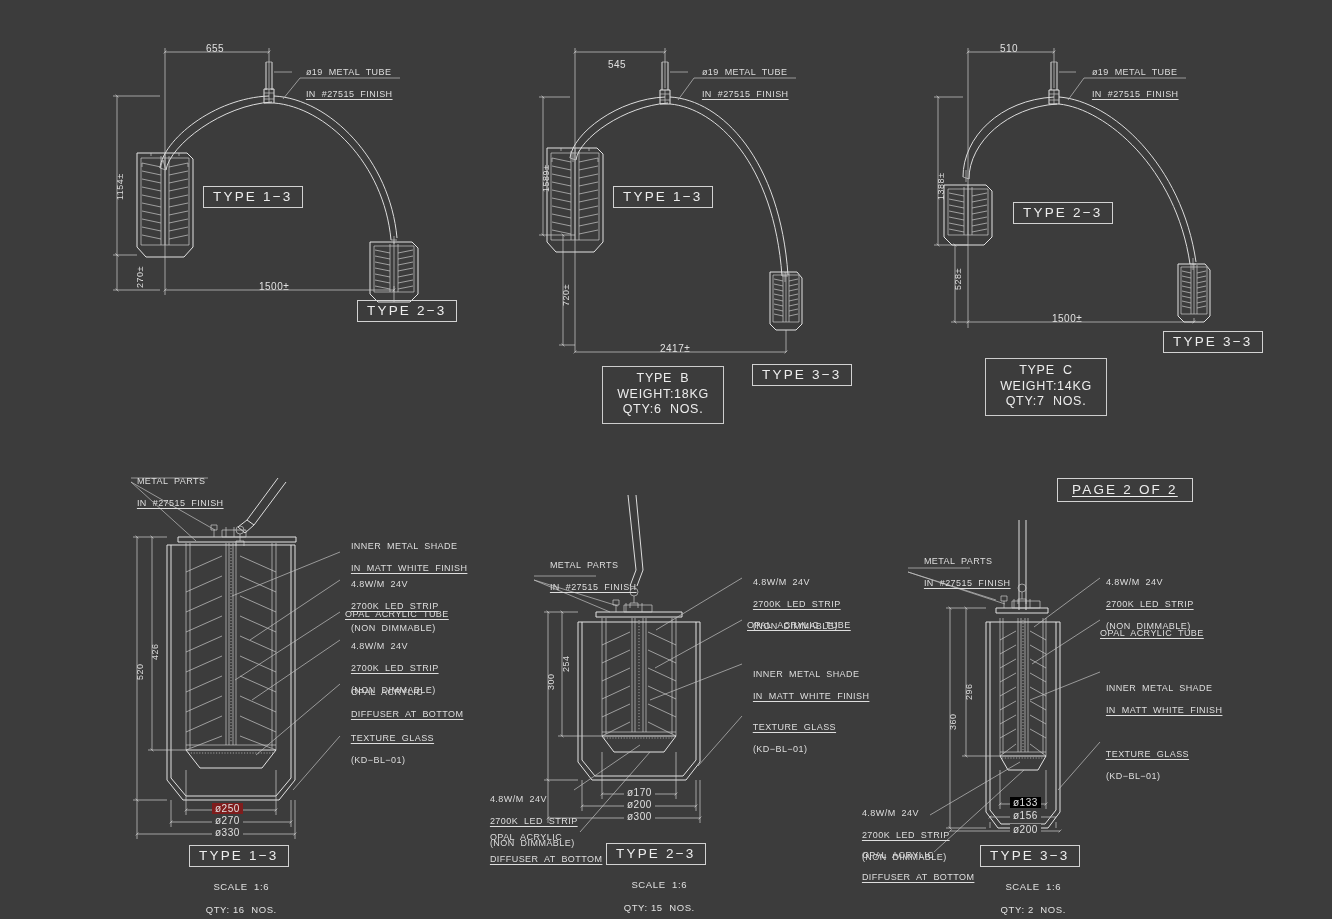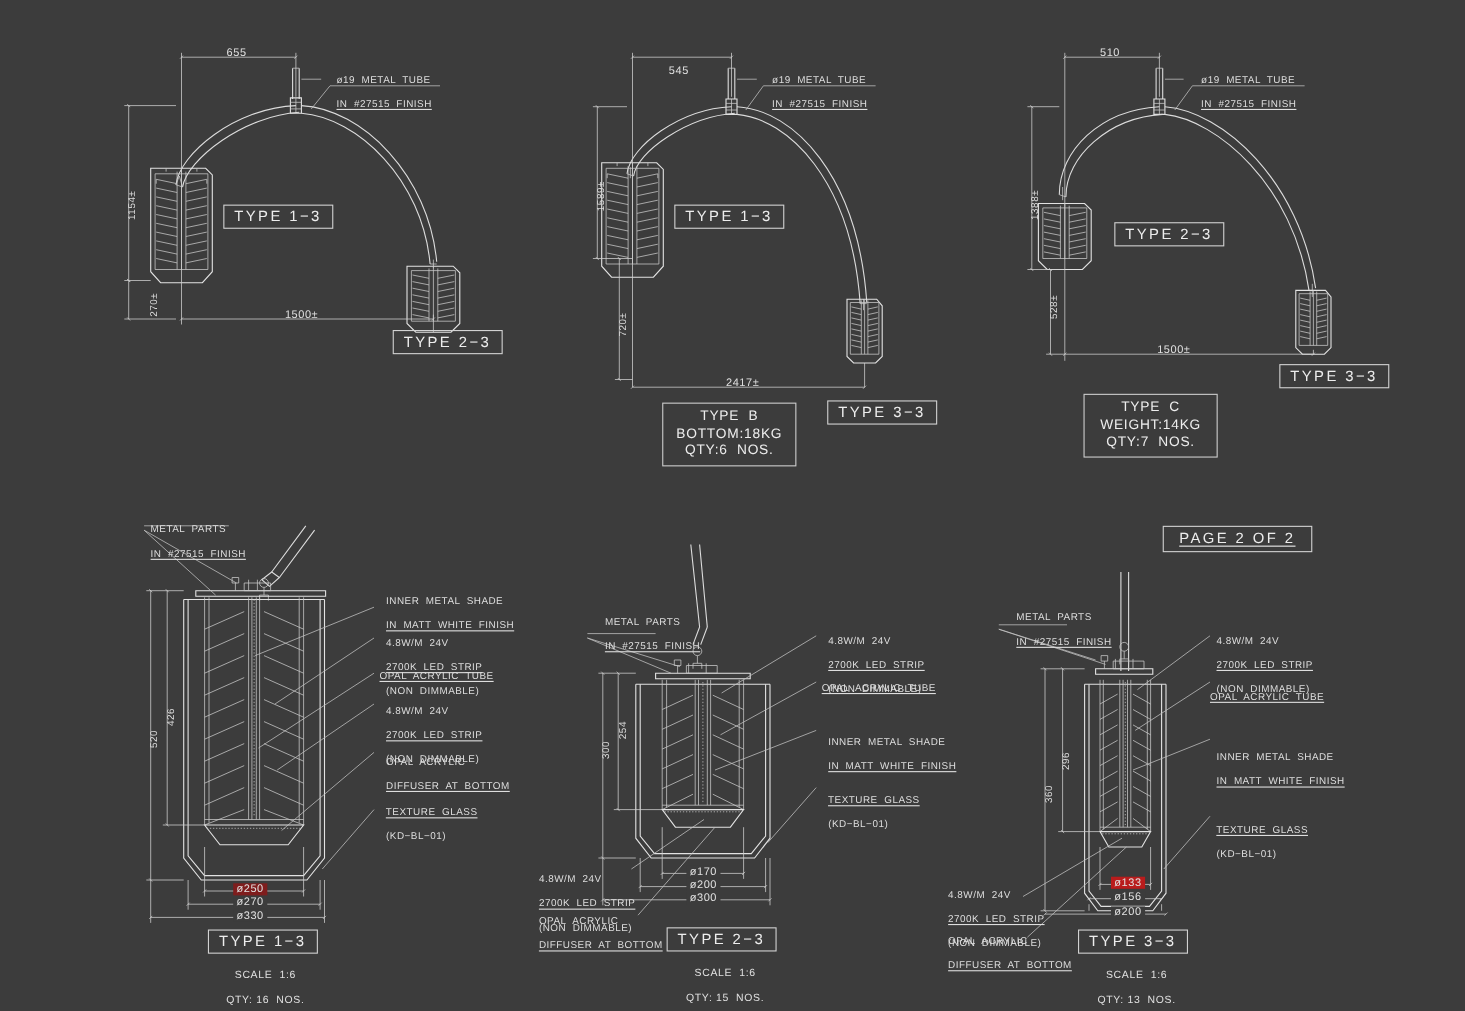--- a/index.html
+++ b/index.html
@@ -387,21 +387,21 @@
   <span>ø19  METAL  TUBE</span><br>
   <span class="und">IN  #27515  FINISH</span>
 </div>
 <div class="dimtxt" style="left:608px;top:59px;">545</div>
 <div class="vtxt" style="left:541px;top:192px;">1589±</div>
 <div class="vtxt" style="left:561px;top:306px;">720±</div>
 <div class="dimtxt" style="left:660px;top:343px;">2417±</div>
 <div class="boxlbl" style="left:613px;top:186px;">TYPE  1−3</div>
 <div class="boxlbl" style="left:752px;top:364px;">TYPE  3−3</div>
 <div class="infobox" style="left:602px;top:366px;width:100px;">TYPE  B
-BOTTOM:18KG
+WEIGHT:18KG
 QTY:6  NOS.</div>
 
 <div class="anno" style="left:1086px;top:56px;">
   <span>ø19  METAL  TUBE</span><br>
   <span class="und">IN  #27515  FINISH</span>
 </div>
 <div class="dimtxt" style="left:1000px;top:43px;text-align:center;">510</div>
 <div class="vtxt" style="left:936px;top:200px;">1388±</div>
 <div class="vtxt" style="left:953px;top:290px;">528±</div>
 <div class="dimtxt" style="left:1052px;top:313px;">1500±</div>
@@ -513,22 +513,22 @@
   <span>4.8W/M  24V</span><br>
   <span class="und">2700K  LED  STRIP</span><br>
   <span>(NON  DIMMABLE)</span>
 </div>
 <div class="anno" style="left:856px;top:839px;">
   <span>OPAL  ACRYLIC</span><br>
   <span class="und">DIFFUSER  AT  BOTTOM</span>
 </div>
 <div class="vtxt" style="left:948px;top:730px;">360</div>
 <div class="vtxt" style="left:964px;top:700px;">296</div>
-<div class="dimtxt" style="left:1010px;top:797px;background:#b91c1c;padding:0 3px;">ø133</div>
+<div class="dimtxt" style="left:1010px;top:797px;background:#000000;padding:0 3px;">ø133</div>
 <div class="dimtxt" style="left:1010px;top:810px;background:#3c3c3c;padding:0 3px;">ø156</div>
 <div class="dimtxt" style="left:1010px;top:824px;background:#3c3c3c;padding:0 3px;">ø200</div>
 <div class="boxlbl" style="left:980px;top:845px;">TYPE  3−3</div>
 <div class="smallcap" style="left:960px;top:869px;width:140px;">
   <span>SCALE  1:6</span><br>
-  <span>QTY: 13  NOS.</span>
+  <span>QTY: 2  NOS.</span>
 </div>
 
 </div>
 
 </body></html>

